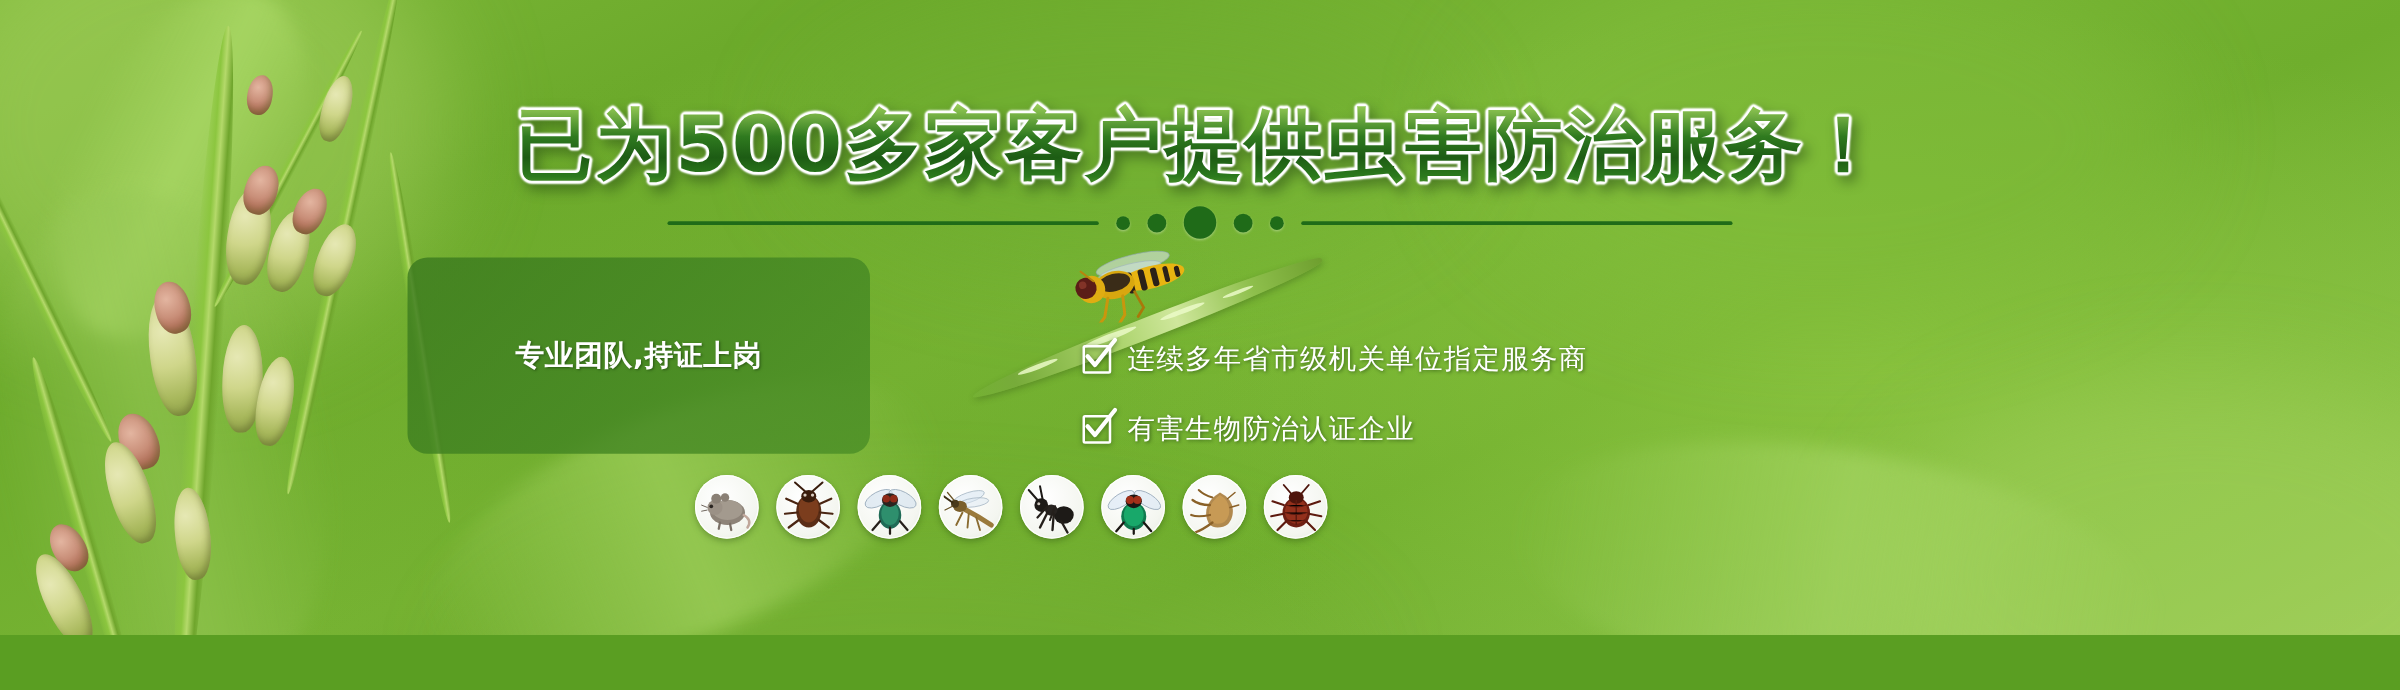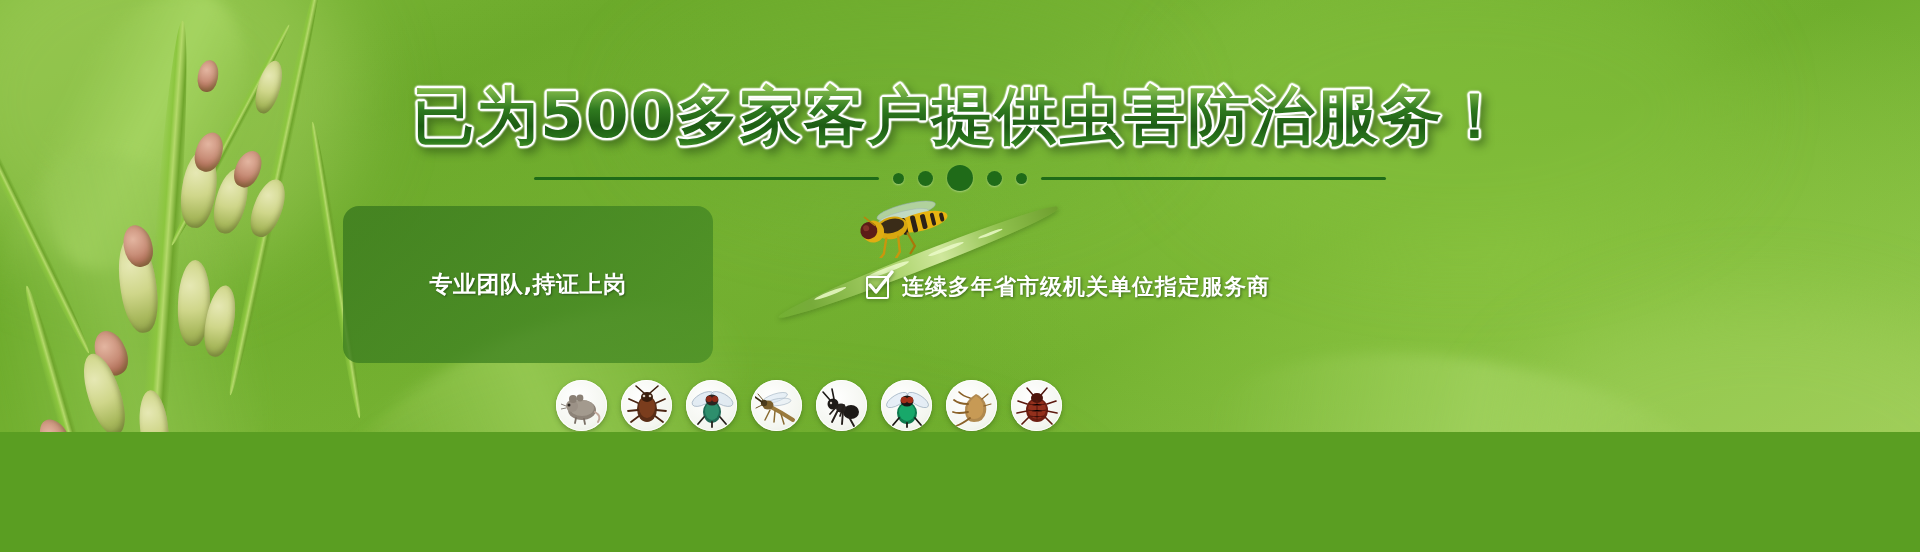--- a/index.html
+++ b/index.html
@@ -6,21 +6,21 @@
   html,body { width:1920px; height:552px; overflow:hidden; }
   body {
     font-family:"Liberation Sans", sans-serif;
     background:#5a9e22;
     position:relative;
   }
 
   
   #banner {
     position:absolute; inset:0;
-    width:1920px; height:432px;
+    width:1920px; height:508px;
     overflow:hidden;
     background:
       radial-gradient(ellipse 900px 420px at 78% 58%, rgba(150,205,70,0.55) 0%, rgba(120,185,50,0.0) 70%),
       radial-gradient(ellipse 700px 500px at 30% 80%, rgba(105,165,40,0.45) 0%, rgba(105,165,40,0) 72%),
       linear-gradient(155deg, #7fb93a 0%, #6caa2b 22%, #78b534 45%, #6fae2d 65%, #86bf43 85%, #9ccb56 100%);
   }
   .blur-blob {
     position:absolute; border-radius:50%;
     filter:blur(38px); pointer-events:none;
   }
@@ -96,21 +96,21 @@
   #deco .dot {
     border-radius:50%; background:#1f6b18;
     box-shadow:0 1px 2px rgba(255,255,255,0.35);
   }
   #deco .dot.s { width:11px; height:11px; }
   #deco .dot.m { width:15px; height:15px; }
   #deco .dot.l { width:26px; height:26px; }
 
   
   #promo-panel {
-    position:absolute; left:343px; top:206px;
+    position:absolute; left:326px; top:206px;
     width:370px; height:157px;
     background:linear-gradient(135deg, rgba(58,121,30,0.80) 0%, rgba(66,132,34,0.84) 45%, rgba(74,142,38,0.80) 100%);
     border-radius:16px 16px 16px 16px;
     display:flex; flex-direction:column;
     align-items:center; justify-content:center;
     gap:11px;
   }
   #promo-panel .pline {
     color:#ffffff;
     font-family:"DejaVu Sans", sans-serif;
@@ -131,21 +131,21 @@
   .chk {
     width:23px; height:23px; flex:0 0 23px;
     border:2px solid #ffffff; border-radius:2px;
     position:relative;
     filter:drop-shadow(0 1px 2px rgba(20,50,10,0.5));
   }
   .chk svg { position:absolute; left:-3px; top:-9px; width:30px; height:30px; }
   .bullet .btext {
     color:#ffffff;
     font-family:"DejaVu Sans", sans-serif;
-    font-size:22px; font-weight:bold;
+    font-size:22px; font-weight:normal;
     letter-spacing:1px; white-space:nowrap;
     text-shadow:1px 1px 3px rgba(20,50,10,0.6);
   }
 
   
   #pest-row {
     position:absolute; left:556px; top:380px;
     display:flex; gap:14px; align-items:center;
   }
   .pest {
@@ -266,20 +266,28 @@
 
   <div id="bullets">
     <div class="bullet">
       <span class="chk">
         <svg viewBox="0 0 30 30">
             <path d="M5 16 L11 23 L27 3" stroke="#ffffff" stroke-width="3.4" fill="none" stroke-linecap="round" stroke-linejoin="round"></path>
           </svg>
       </span>
       <span class="btext">连续多年省市级机关单位指定服务商</span>
     </div>
+    <div class="bullet">
+      <span class="chk">
+        <svg viewBox="0 0 30 30">
+            <path d="M5 16 L11 23 L27 3" stroke="#ffffff" stroke-width="3.4" fill="none" stroke-linecap="round" stroke-linejoin="round"></path>
+          </svg>
+      </span>
+      <span class="btext">有害生物防治认证企业</span>
+    </div>
   </div>
 
   <div id="pest-row">
 
     <div class="pest">
       <svg viewBox="0 0 44 44">
         <ellipse cx="22" cy="26" rx="14" ry="10" fill="#8d8378"></ellipse>
         <ellipse cx="22" cy="24" rx="12" ry="8" fill="#a39a8e"></ellipse>
         <circle cx="12" cy="22" r="6" fill="#9b9186"></circle>
         <circle cx="9" cy="21" r="1.5" fill="#2a2420"></circle>

